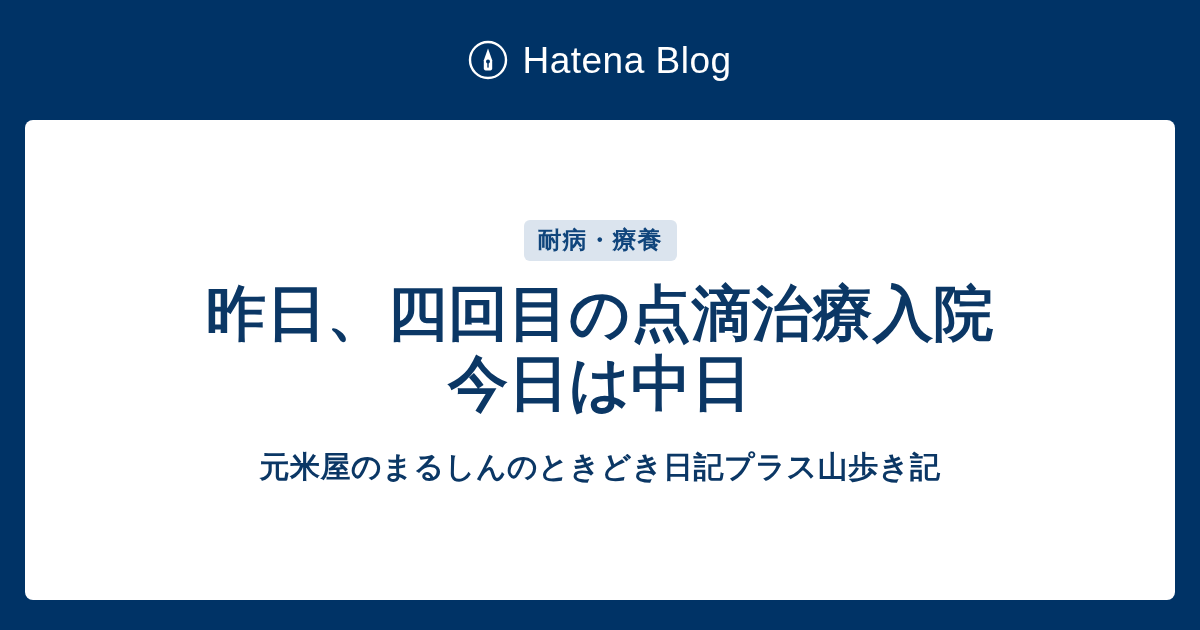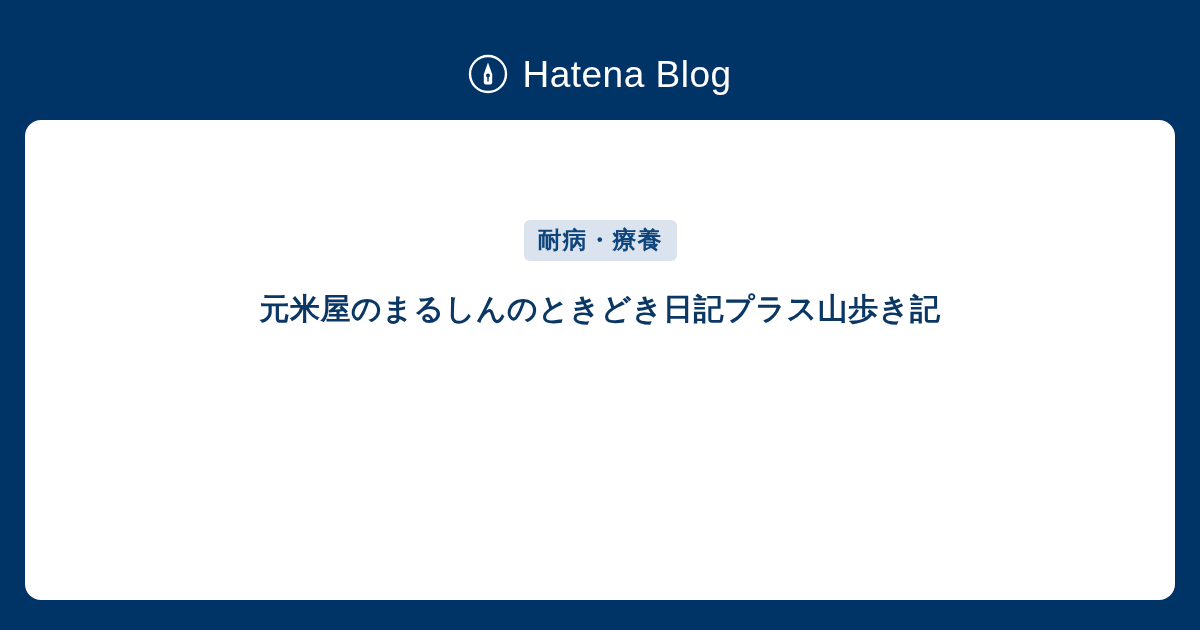--- a/index.html
+++ b/index.html
@@ -17,21 +17,21 @@
     position: relative;
     width: 1200px;
     height: 630px;
     background: #003366;
     box-sizing: border-box;
   }
 
   
   .brand-bar {
     position: absolute;
-    top: 14px;
+    top: 0;
     left: 0;
     width: 1200px;
     height: 120px;
     display: flex;
     align-items: center;
     justify-content: center;
     gap: 14px;
   }
   .brand-logo-icon {
     width: 40px;
@@ -49,21 +49,21 @@
   }
 
   
   .card {
     position: absolute;
     left: 25px;
     top: 120px;
     width: 1150px;
     height: 480px;
     background: #ffffff;
-    border-radius: 16px;
+    border-radius: 8px;
     box-sizing: border-box;
     display: flex;
     flex-direction: column;
     align-items: center;
   }
 
   .category-badge-row {
     margin-top: 100px;
     display: flex;
     justify-content: center;
@@ -120,18 +120,22 @@
     </svg>
     <span class="brand-name">Hatena Blog</span>
   </div>
 
   <div class="card">
 
     <div class="category-badge-row">
       <span class="category-badge">耐病・療養</span>
     </div>
 
+    <div class="entry-title">
+      <div>昨日、四回目の点滴治療入院</div>
+      <div>今日は中日</div>
+    </div>
 
     <div class="blog-title">元米屋のまるしんのときどき日記プラス山歩き記</div>
 
   </div>
 
 </div>
 
 </body></html>

